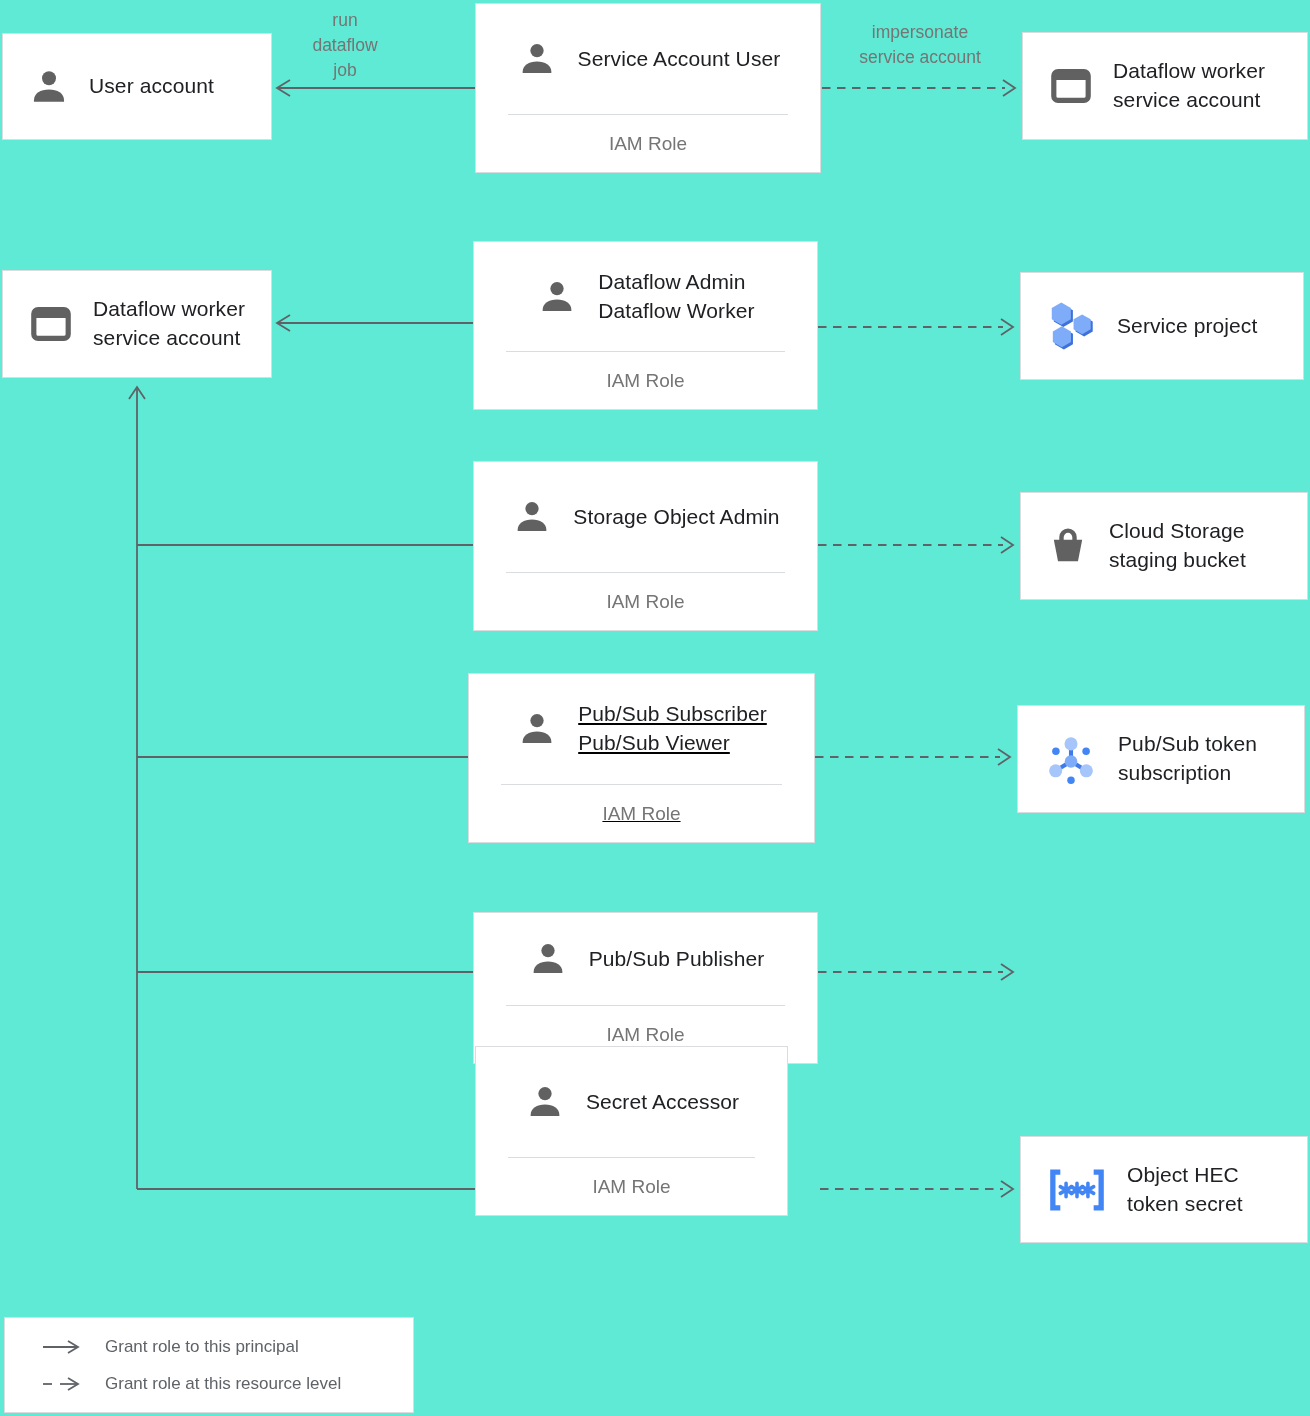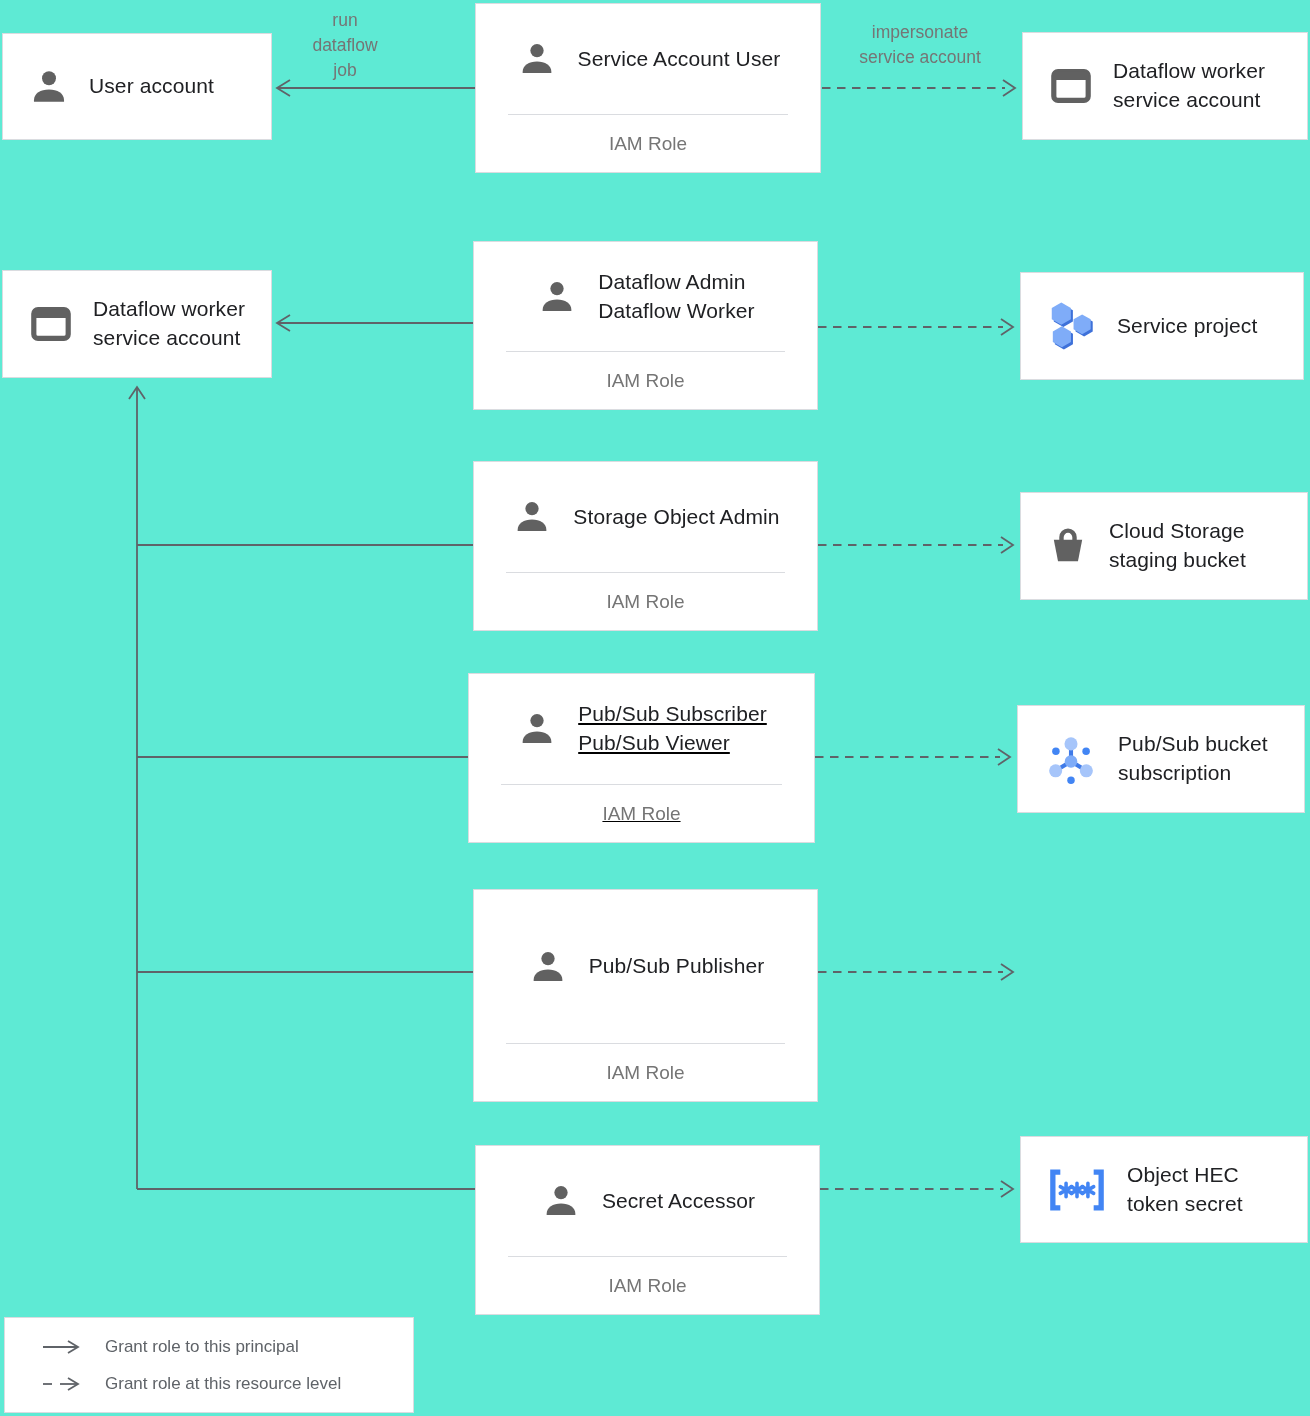--- a/index.html
+++ b/index.html
@@ -218,37 +218,37 @@
 Pub/Sub Viewer</span>
     </div>
     <div class="role-divider"></div>
     <div class="role-sub">IAM Role</div>
   </div>
 
   <div class="box entity" style="left:1017px;top:705px;width:288px;height:108px;">
     <svg class="ic" width="58" height="58">
         <use href="#i-pubsub"></use>
       </svg>
-    <span class="lbl">Pub/Sub bucket
+    <span class="lbl">Pub/Sub token
 subscription</span>
   </div>
 
-  <div class="box role" style="left:473px;top:889px;width:345px;height:213px;">
+  <div class="box role" style="left:473px;top:912px;width:345px;height:152px;">
     <div class="role-top">
       <svg class="ic" width="42" height="42">
           <use href="#i-person"></use>
         </svg>
       <span class="role-title">Pub/Sub Publisher</span>
     </div>
     <div class="role-divider"></div>
     <div class="role-sub">IAM Role</div>
   </div>
 
 
-  <div class="box role" style="left:475px;top:1145px;width:345px;height:170px;">
+  <div class="box role" style="left:475px;top:1046px;width:313px;height:170px;">
     <div class="role-top">
       <svg class="ic" width="42" height="42">
           <use href="#i-person"></use>
         </svg>
       <span class="role-title">Secret Accessor</span>
     </div>
     <div class="role-divider"></div>
     <div class="role-sub">IAM Role</div>
   </div>
 

